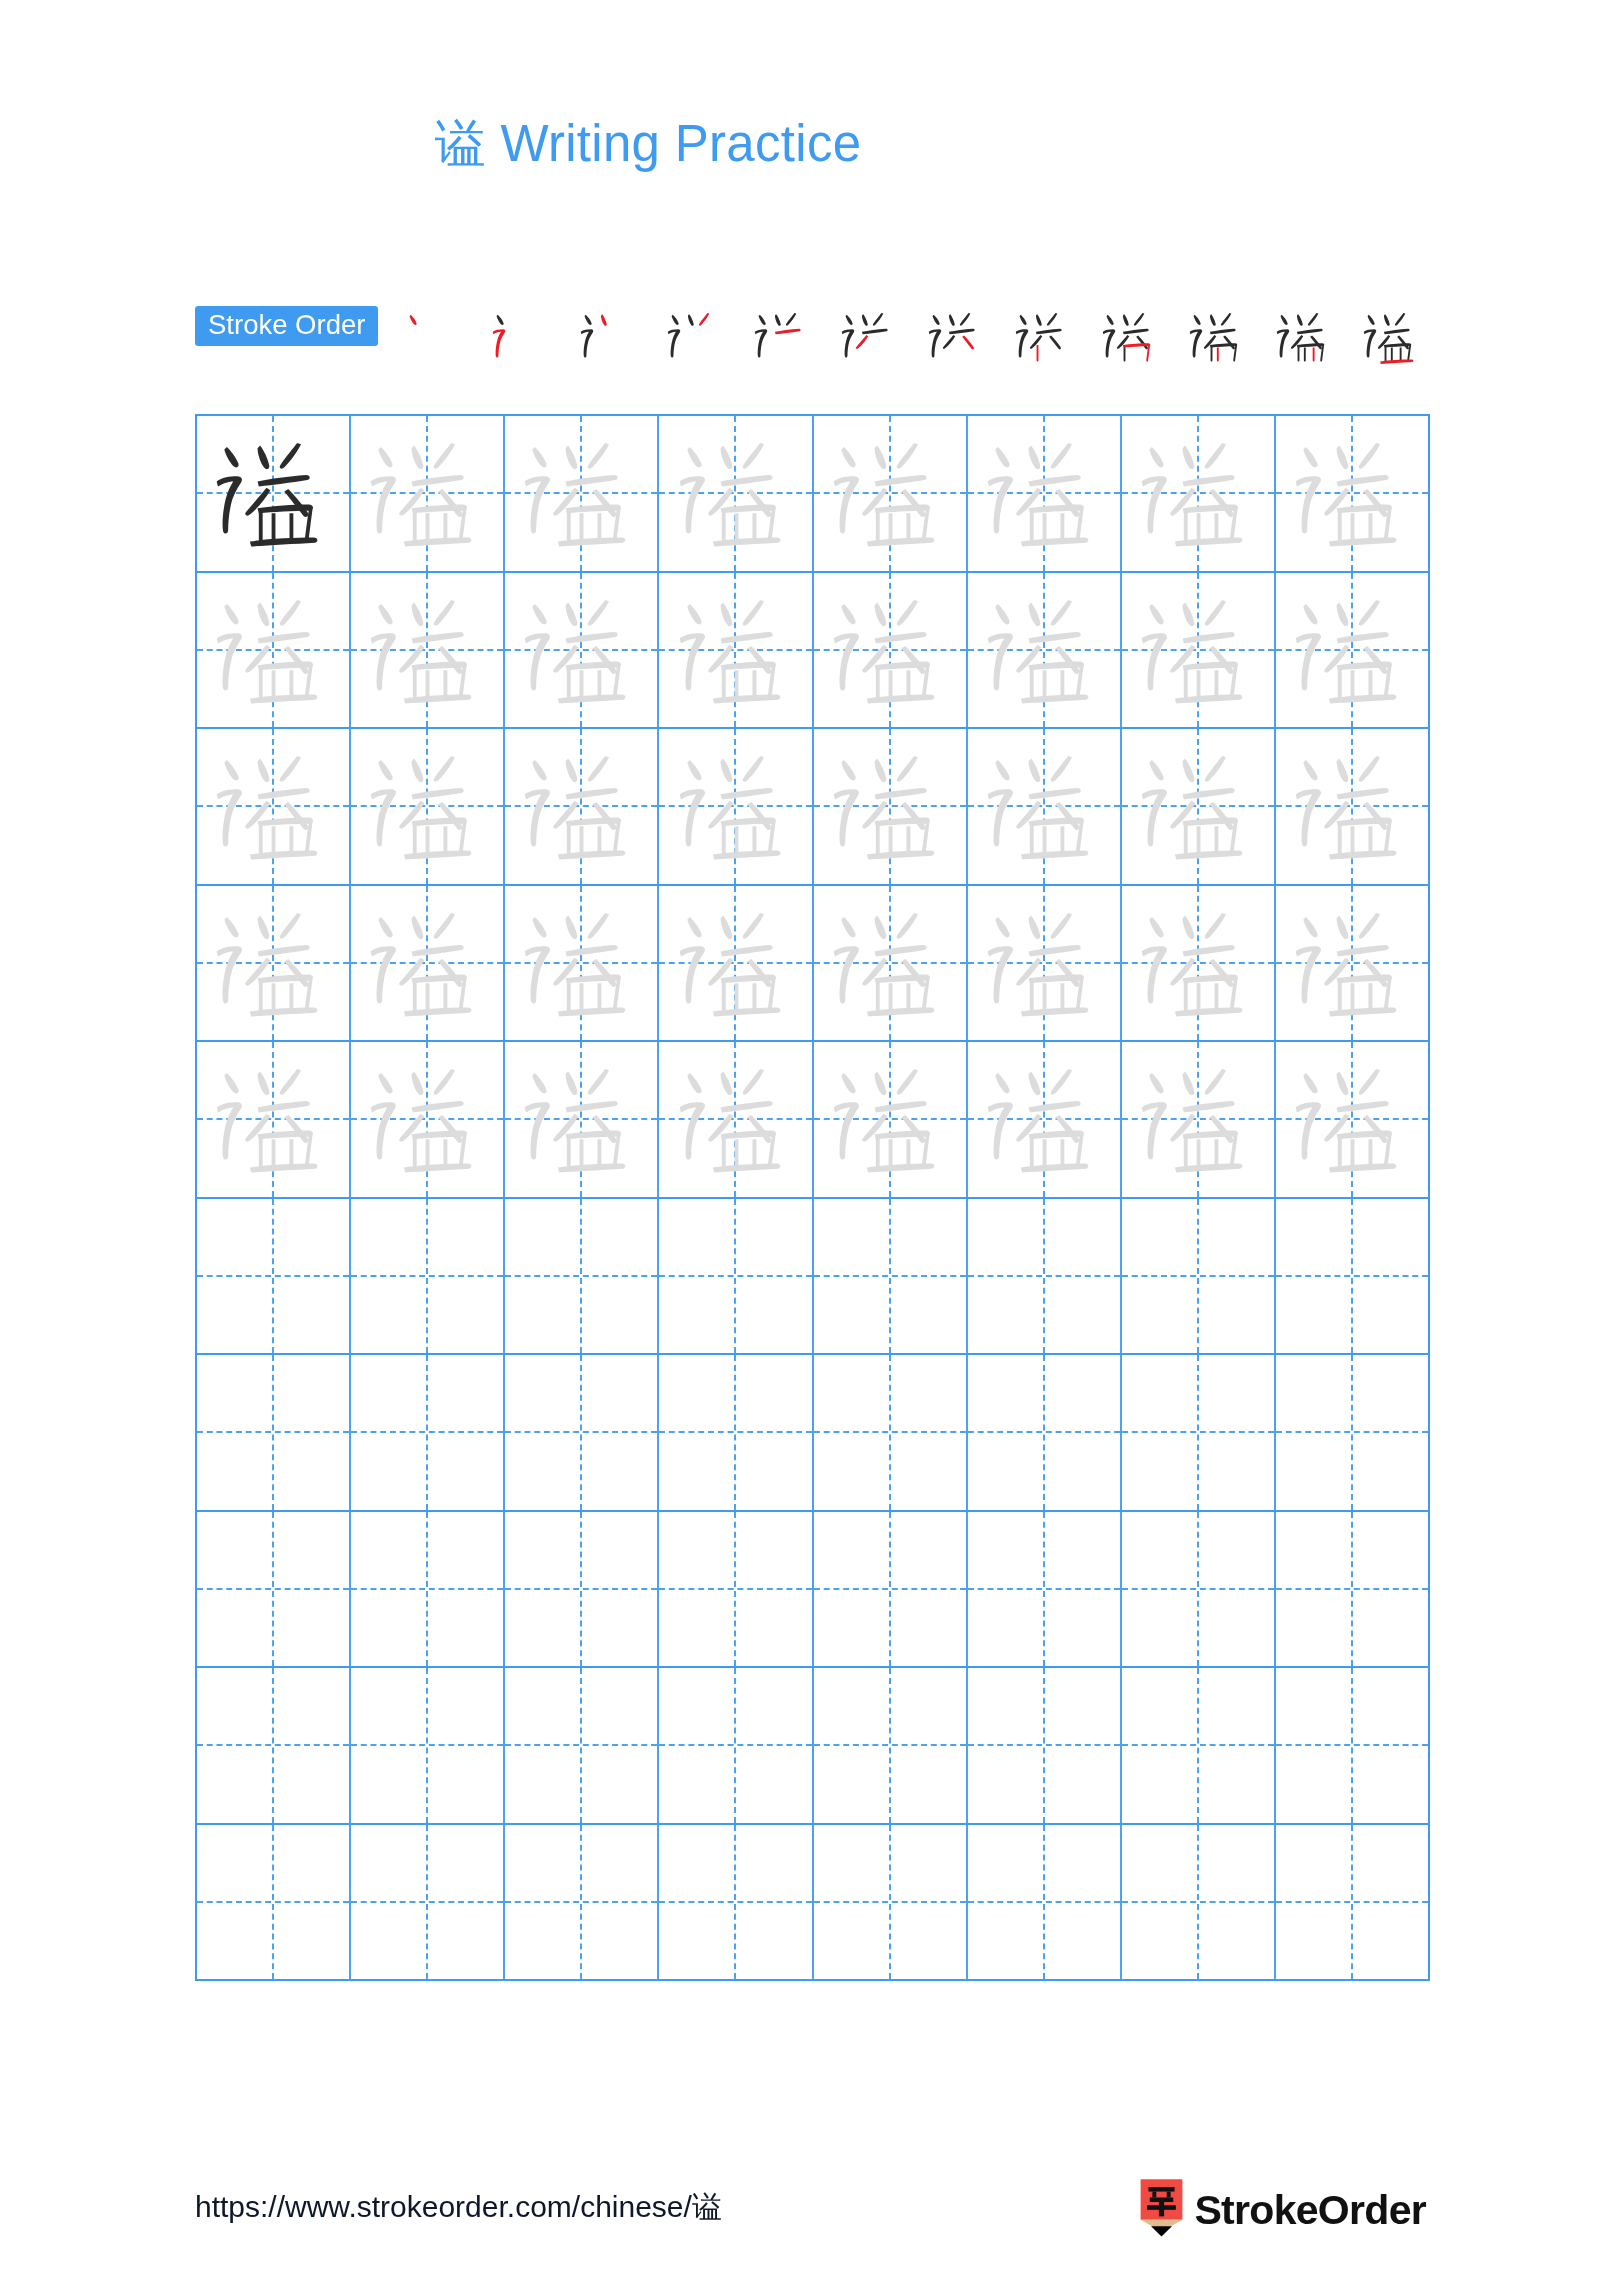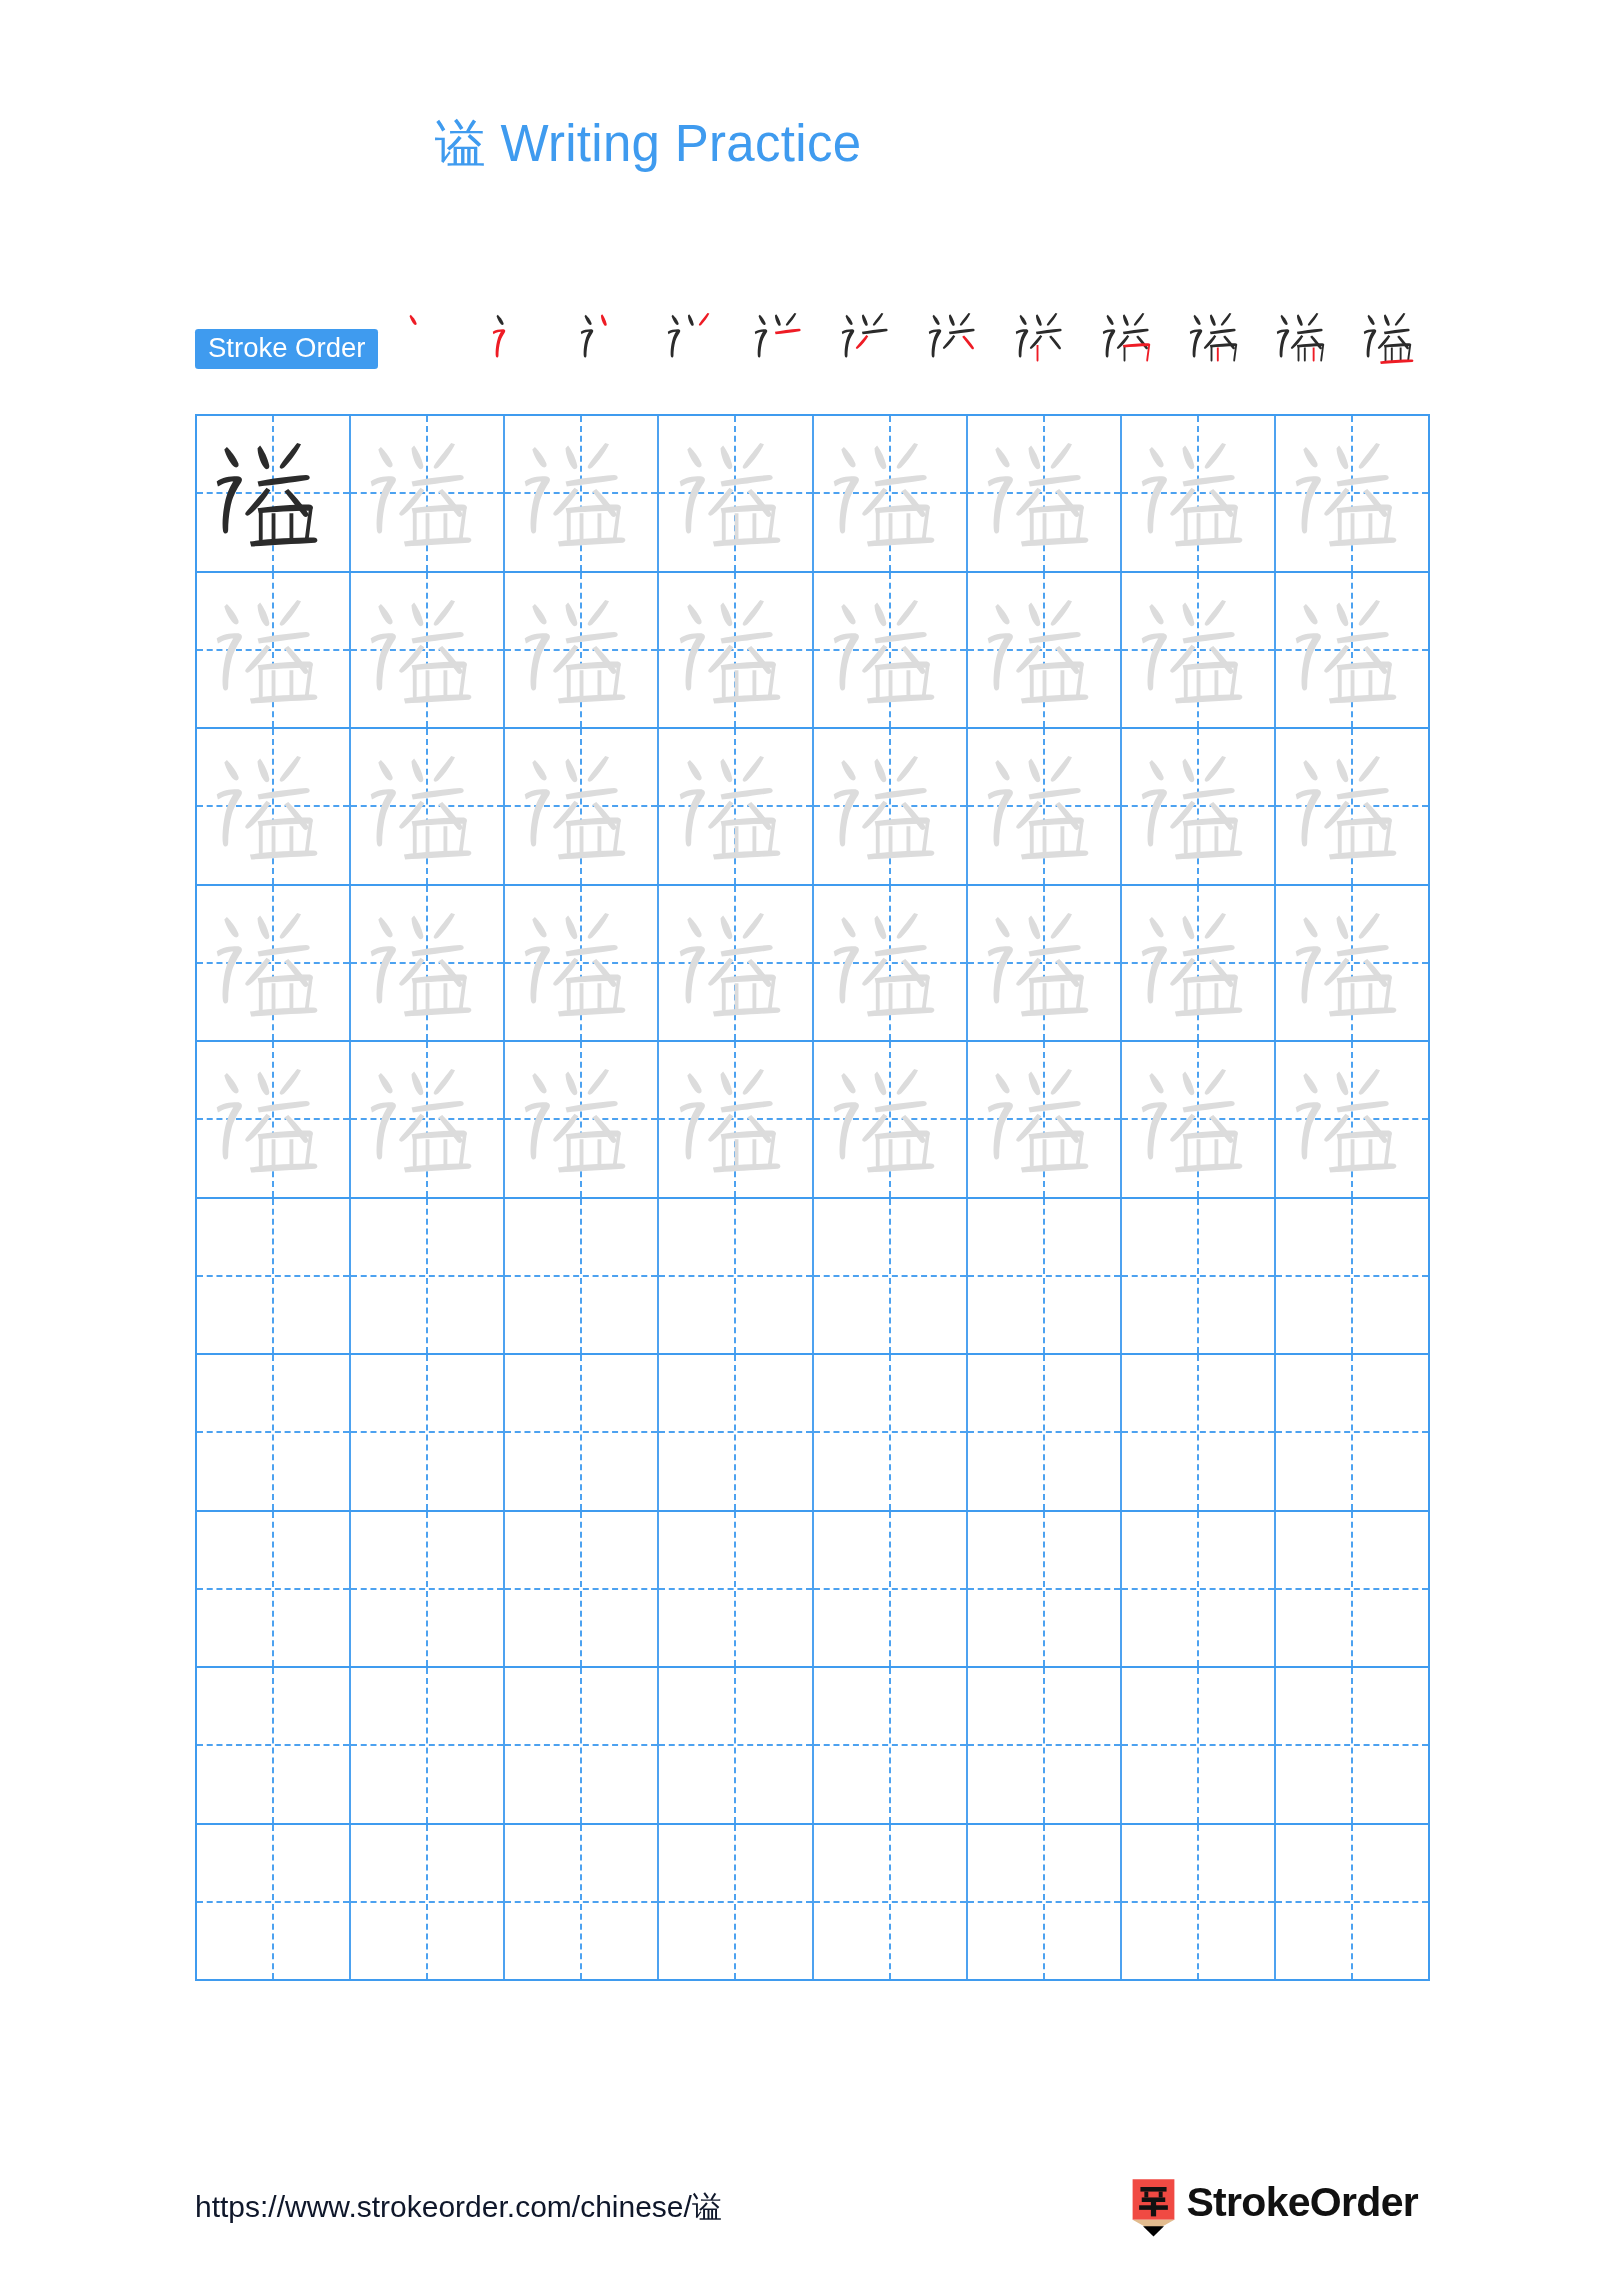--- a/index.html
+++ b/index.html
@@ -30,21 +30,21 @@
   }
 
   
   .stroke-order-strip {
     position: absolute;
     top: 306px;
     left: 195px;
     width: 1235px;
     height: 63px;
     display: flex;
-    align-items: flex-end;
+    align-items: flex-start;
   }
   .stroke-order-badge {
     flex: 0 0 auto;
     background: #3f9bef;
     color: #ffffff;
     font-size: 27.5px;
     font-weight: 400;
     padding: 5.2px 13px 7.2px 13px;
     border-radius: 3.3px;
     line-height: 1;
@@ -151,24 +151,24 @@
     position: absolute;
     left: 0;
     top: 2.6px;
     font-size: 30px;
     color: #0f172a;
     white-space: nowrap;
     text-decoration: none;
   }
   .footer-brand {
     position: absolute;
-    right: 12px;
+    right: 4px;
     top: -5.2px;
     display: flex;
-    align-items: flex-start;
+    align-items: center;
     gap: 9.2px;
   }
   .brand-logo {
     width: 47px;
     height: 63px;
     display: block;
   }
   .brand-name {
     font-size: 41px;
     font-weight: bold;

